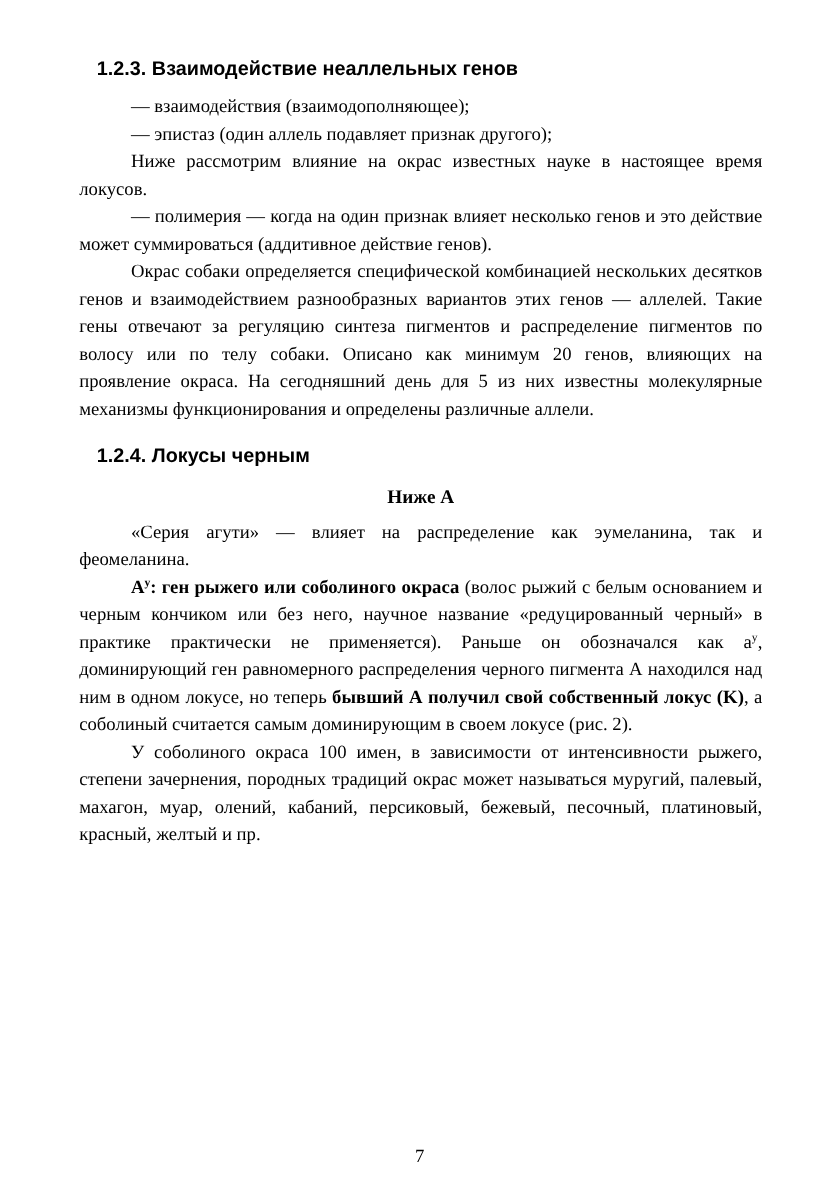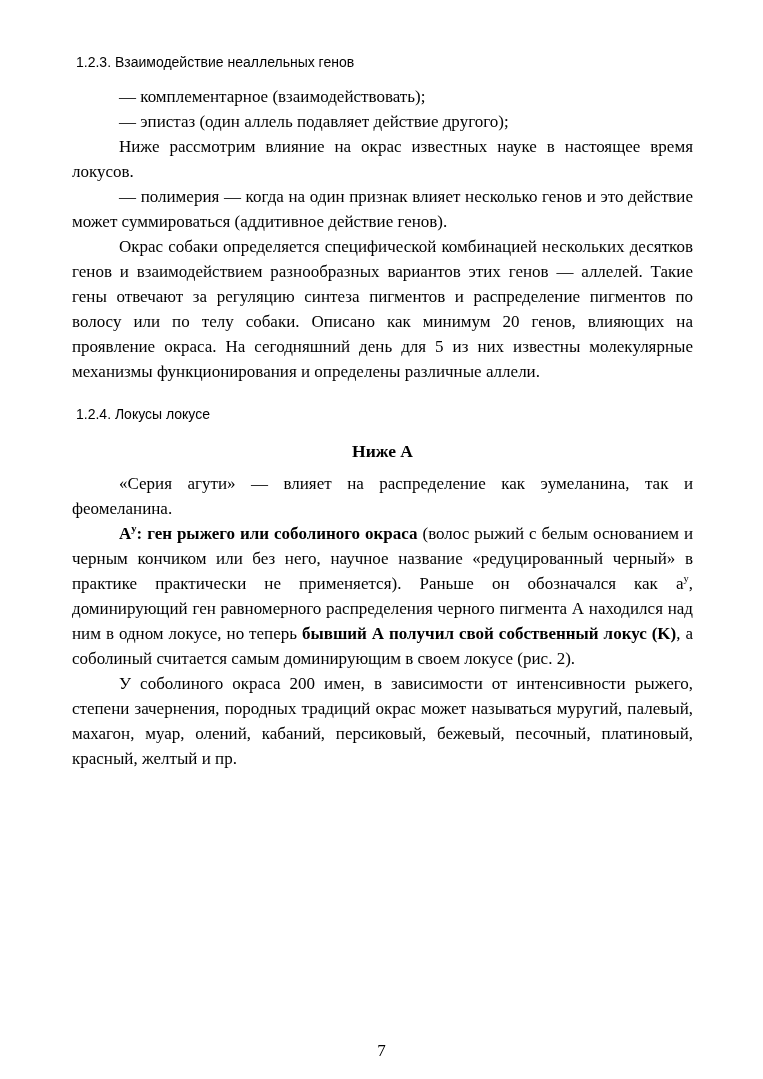--- a/index.html
+++ b/index.html
@@ -19,24 +19,24 @@
     color: #000000;
   }
   .content {
     position: absolute;
     left: 72px;
     top: 50px;
     width: 621px;
   }
   .section-heading {
     font-family: "Liberation Sans", sans-serif;
-    font-size: 14px;
-    font-weight: normal;
+    font-size: 18px;
+    font-weight: bold;
     line-height: 24px;
-    margin: 0 0 10px 4px;
+    margin: 0 0 10px 16px;
     text-indent: 0;
     text-align: left;
   }
   .section-heading.spaced-top {
     margin-top: 18px;
     margin-bottom: 13px;
   }
   .subheading {
     font-family: "Liberation Serif", serif;
     font-size: 17.5px;
@@ -67,27 +67,27 @@
     font-family: "Liberation Serif", serif;
     font-size: 17px;
   }
 </style>
 </head>
 <body>
 
 <div class="page">
   <div class="content">
       <h2 class="section-heading">1.2.3. Взаимодействие неаллельных генов</h2>
-      <p class="para"><span>— комплементарное (взаимодействовать);</span></p>
-      <p class="para"><span>— эпистаз (один аллель подавляет действие другого);</span></p>
+      <p class="para"><span>— взаимодействия (взаимодополняющее);</span></p>
+      <p class="para"><span>— эпистаз (один аллель подавляет признак другого);</span></p>
       <p class="para"><span>Ниже рассмотрим влияние на окрас известных науке в настоящее время локусов.</span></p>
       <p class="para"><span>— полимерия — когда на один признак влияет несколько генов и это действие может суммироваться (аддитивное действие генов).</span></p>
       <p class="para"><span>Окрас собаки определяется специфической комбинацией нескольких десятков генов и взаимодействием разнообразных вариантов этих генов — аллелей. Такие гены отвечают за регуляцию синтеза пигментов и распределение пигментов по волосу или по телу собаки. Описано как минимум 20 генов, влияющих на проявление окраса. На сегодняшний день для 5 из них известны молекулярные механизмы функционирования и определены различные аллели.</span></p>
-      <h2 class="section-heading spaced-top">1.2.4. Локусы локусе</h2>
+      <h2 class="section-heading spaced-top">1.2.4. Локусы черным</h2>
       <h3 class="subheading">Ниже А</h3>
       <p class="para"><span>«Серия агути» — влияет на распределение как эумеланина, так и феомеланина.</span></p>
       <p class="para"><span style="font-weight: bold;">А</span><sup style="font-weight: bold;">у</sup><span style="font-weight: bold;">: ген рыжего или соболиного окраса</span><span> (волос рыжий с белым основанием и черным кончиком или без него, научное название «редуцированный черный» в практике практически не применяется). Раньше он обозначался как а</span><sup>у</sup><span>, доминирующий ген равномерного распределения черного пигмента А находился над ним в одном локусе, но теперь </span><span style="font-weight: bold;">бывший А получил свой собственный локус (K)</span><span>, а соболиный считается самым доминирующим в своем локусе (рис. 2).</span></p>
-      <p class="para"><span>У соболиного окраса 200 имен, в зависимости от интенсивности рыжего, степени зачернения, породных традиций окрас может называться муругий, палевый, махагон, муар, олений, кабаний, персиковый, бежевый, песочный, платиновый, красный, желтый и пр.</span></p>
+      <p class="para"><span>У соболиного окраса 100 имен, в зависимости от интенсивности рыжего, степени зачернения, породных традиций окрас может называться муругий, палевый, махагон, муар, олений, кабаний, персиковый, бежевый, песочный, платиновый, красный, желтый и пр.</span></p>
     </div>
   <div class="footer">
     <span class="page-number">7</span>
   </div>
 </div>
 
 </body></html>

